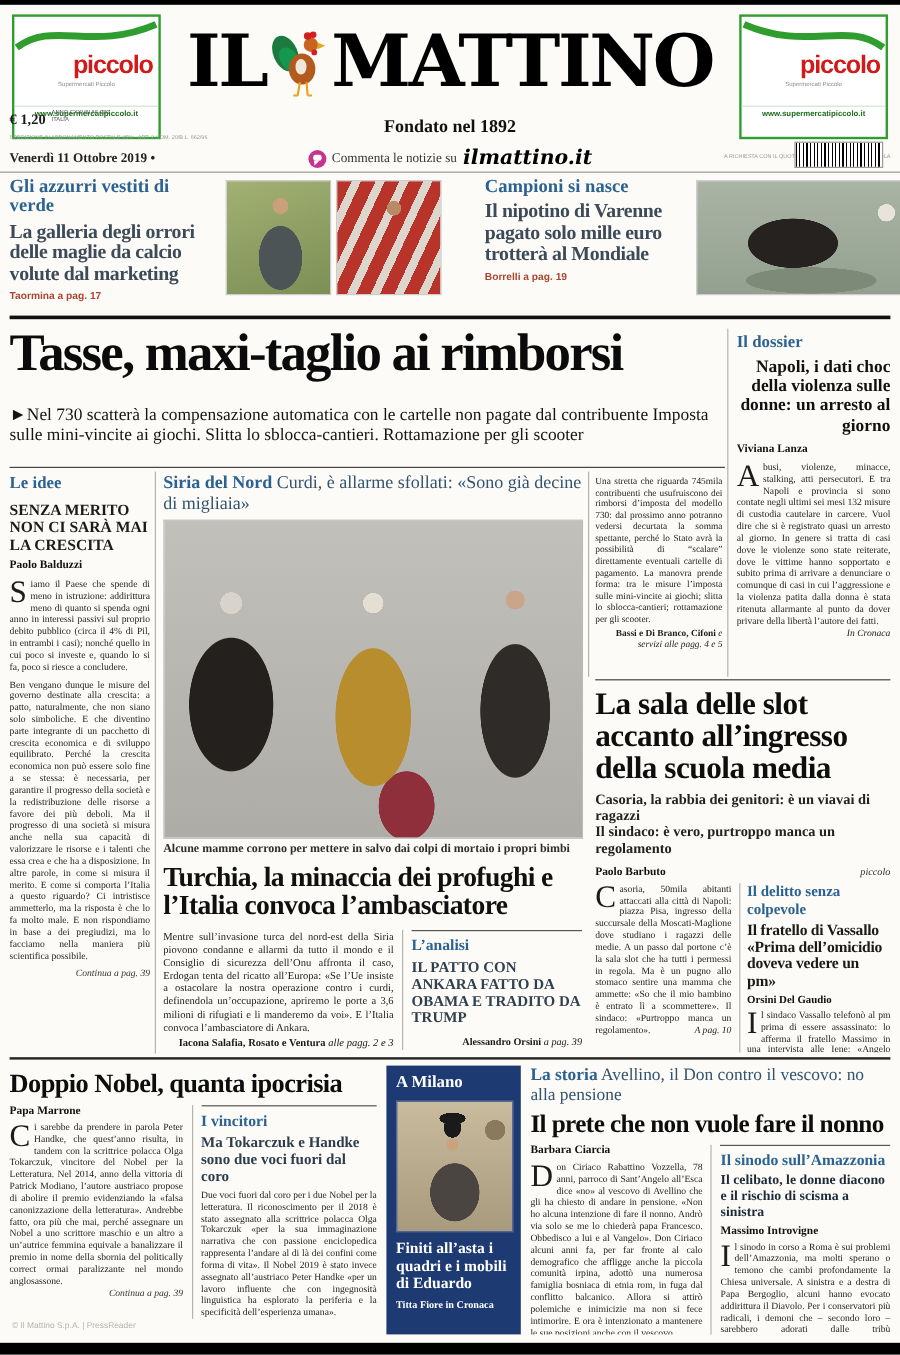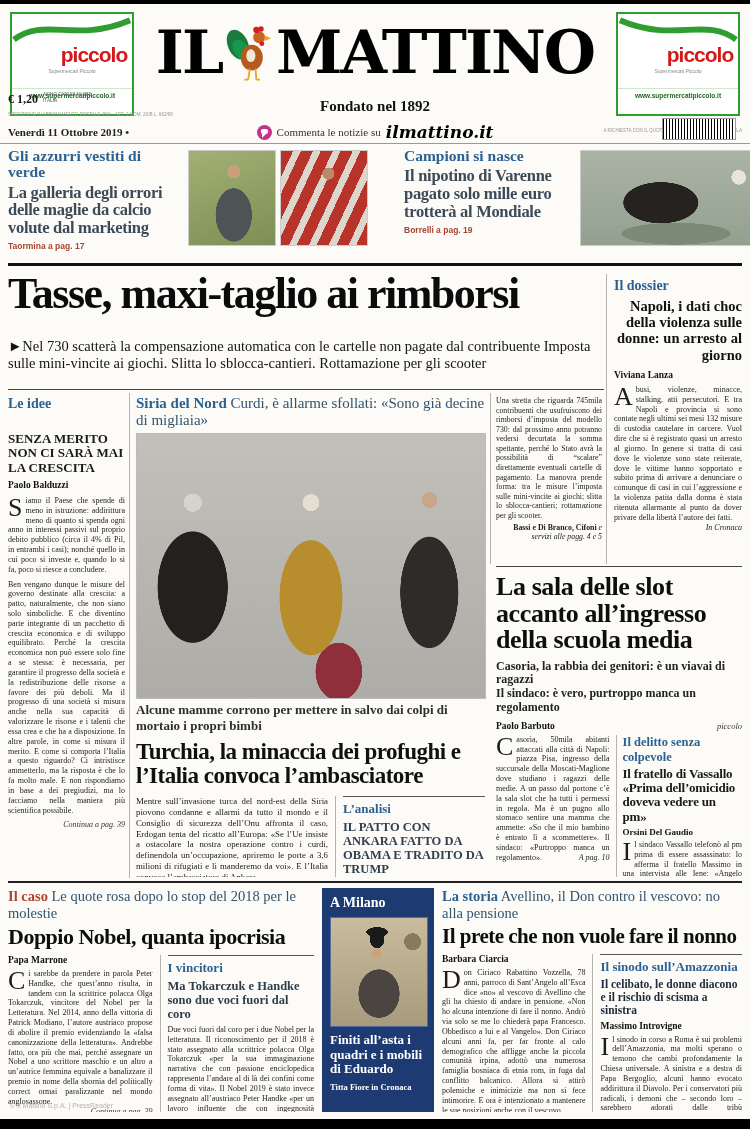--- a/index.html
+++ b/index.html
@@ -73,37 +73,37 @@
   .kicker .rest{font-weight:normal;color:#32536e;}
   .kicker .lead-red{color:#b0452f;font-weight:bold;}
   .byline{font-weight:bold;font-size:9.5px;color:#111;}
   .body{font-size:8px;line-height:1.23;text-align:justify;color:#1c1c1c;}
   .dropcap{float:left;font-size:26px;line-height:21px;padding:1px 3px 0 0;}
   .continua{font-style:italic;font-size:8px;text-align:right;color:#333;}
   .pr{float:right;font-style:italic;}
   .colbox{position:absolute;overflow:hidden;}
 
   
-  .idee-head{font-weight:bold;font-size:13px;line-height:1.1;margin-top:20px;color:#1b1b1b;}
+  .idee-head{font-weight:bold;font-size:13px;line-height:1.1;margin-top:6px;color:#1b1b1b;}
   .idee .kicker{font-size:14px;}
   .idee .byline{display:block;margin:5px 0 6px;}
   .idee .body p{margin:0 0 5px;}
 
   
   .syr-kicker{font-size:15px;}
   .main-photo{margin-top:4px;width:350px;height:266px;border:1px solid #bbb;box-sizing:border-box;background:
       radial-gradient(ellipse 58px 92px at 16% 58%,#23201e 0 60%,transparent 61%),
       radial-gradient(circle 15px at 16% 26%,#d8d3cb 0 60%,transparent 61%),
       radial-gradient(ellipse 52px 95px at 50% 62%,#b78d2e 0 60%,transparent 61%),
       radial-gradient(circle 14px at 50% 26%,#e5ded2 0 60%,transparent 61%),
       radial-gradient(ellipse 48px 92px at 84% 60%,#2e2b29 0 60%,transparent 61%),
       radial-gradient(circle 13px at 84% 25%,#caa58a 0 60%,transparent 61%),
       radial-gradient(ellipse 42px 52px at 58% 90%,#8e2f3b 0 55%,transparent 56%),
       linear-gradient(#c2c0bb,#aeaca6);}
-  .caption{font-size:13px;font-weight:bold;color:#2e2e2e;margin-top:3px;}
+  .caption{font-size:10px;font-weight:bold;color:#2e2e2e;margin-top:3px;}
   .syr-head{font-size:23px;font-weight:bold;line-height:1.04;letter-spacing:-0.5px;margin-top:6px;color:#101010;}
   .syr-cols{display:flex;margin-top:8px;gap:0;}
   .syr-body{width:192px;font-size:8.8px;line-height:1.24;text-align:justify;}
   .syr-sep{width:1px;background:#b5b3ae;margin:0 7px;}
   .analisi{width:142px;border-top:1px solid #555;padding-top:4px;}
   .analisi .kicker{font-size:13px;}
   .an-head{font-size:12.5px;font-weight:bold;color:#32404e;line-height:1.12;margin-top:3px;}
   .an-by{font-size:8.5px;text-align:right;margin-top:8px;}
 
   
@@ -340,23 +340,20 @@
           <span class="dropcap">I</span><span>l sindaco Vassallo telefonò al pm prima di essere assassinato: lo afferma il fratello Massimo in una intervista alle Iene: «Angelo aveva premura di parlare e prima dell’omicidio avrebbe dovuto incontrare un magistrato».</span>
           
         </div>
       </div>
     </div>
   </div>
 
   <div class="hrule med" style="left:8px;top:881px;width:734px"></div>
 
   <div class="colbox" style="left:8px;top:888px;width:306px;height:224px">
-    <div class="kicker bot-kicker">
-      <span class="lead-red">Il caso</span><span class="rest"> Le quote rosa dopo lo stop del 2018 per le molestie</span>
-    </div>
     <div class="bot-head">Doppio Nobel, quanta ipocrisia</div>
     <div class="bot-cols">
       <div class="bot-left">
         <span class="byline">Papa Marrone</span>
         <div class="body">
           <span class="dropcap">C</span><span>i sarebbe da prendere in parola Peter Handke, che quest’anno risulta, in tandem con la scrittrice polacca Olga Tokarczuk, vincitore del Nobel per la Letteratura. Nel 2014, anno della vittoria di Patrick Modiano, l’autore austriaco propose di abolire il premio evidenziando la «falsa canonizzazione della letteratura». Andrebbe fatto, ora più che mai, perché assegnare un Nobel a uno scrittore maschio e un altro a un’autrice femmina equivale a banalizzare il premio in nome della sbornia del politically correct ormai paralizzante nel mondo anglosassone.</span>
         </div>
         <div class="continua">Continua a pag. 39</div>
       </div>
       <div class="bot-sep"></div>

